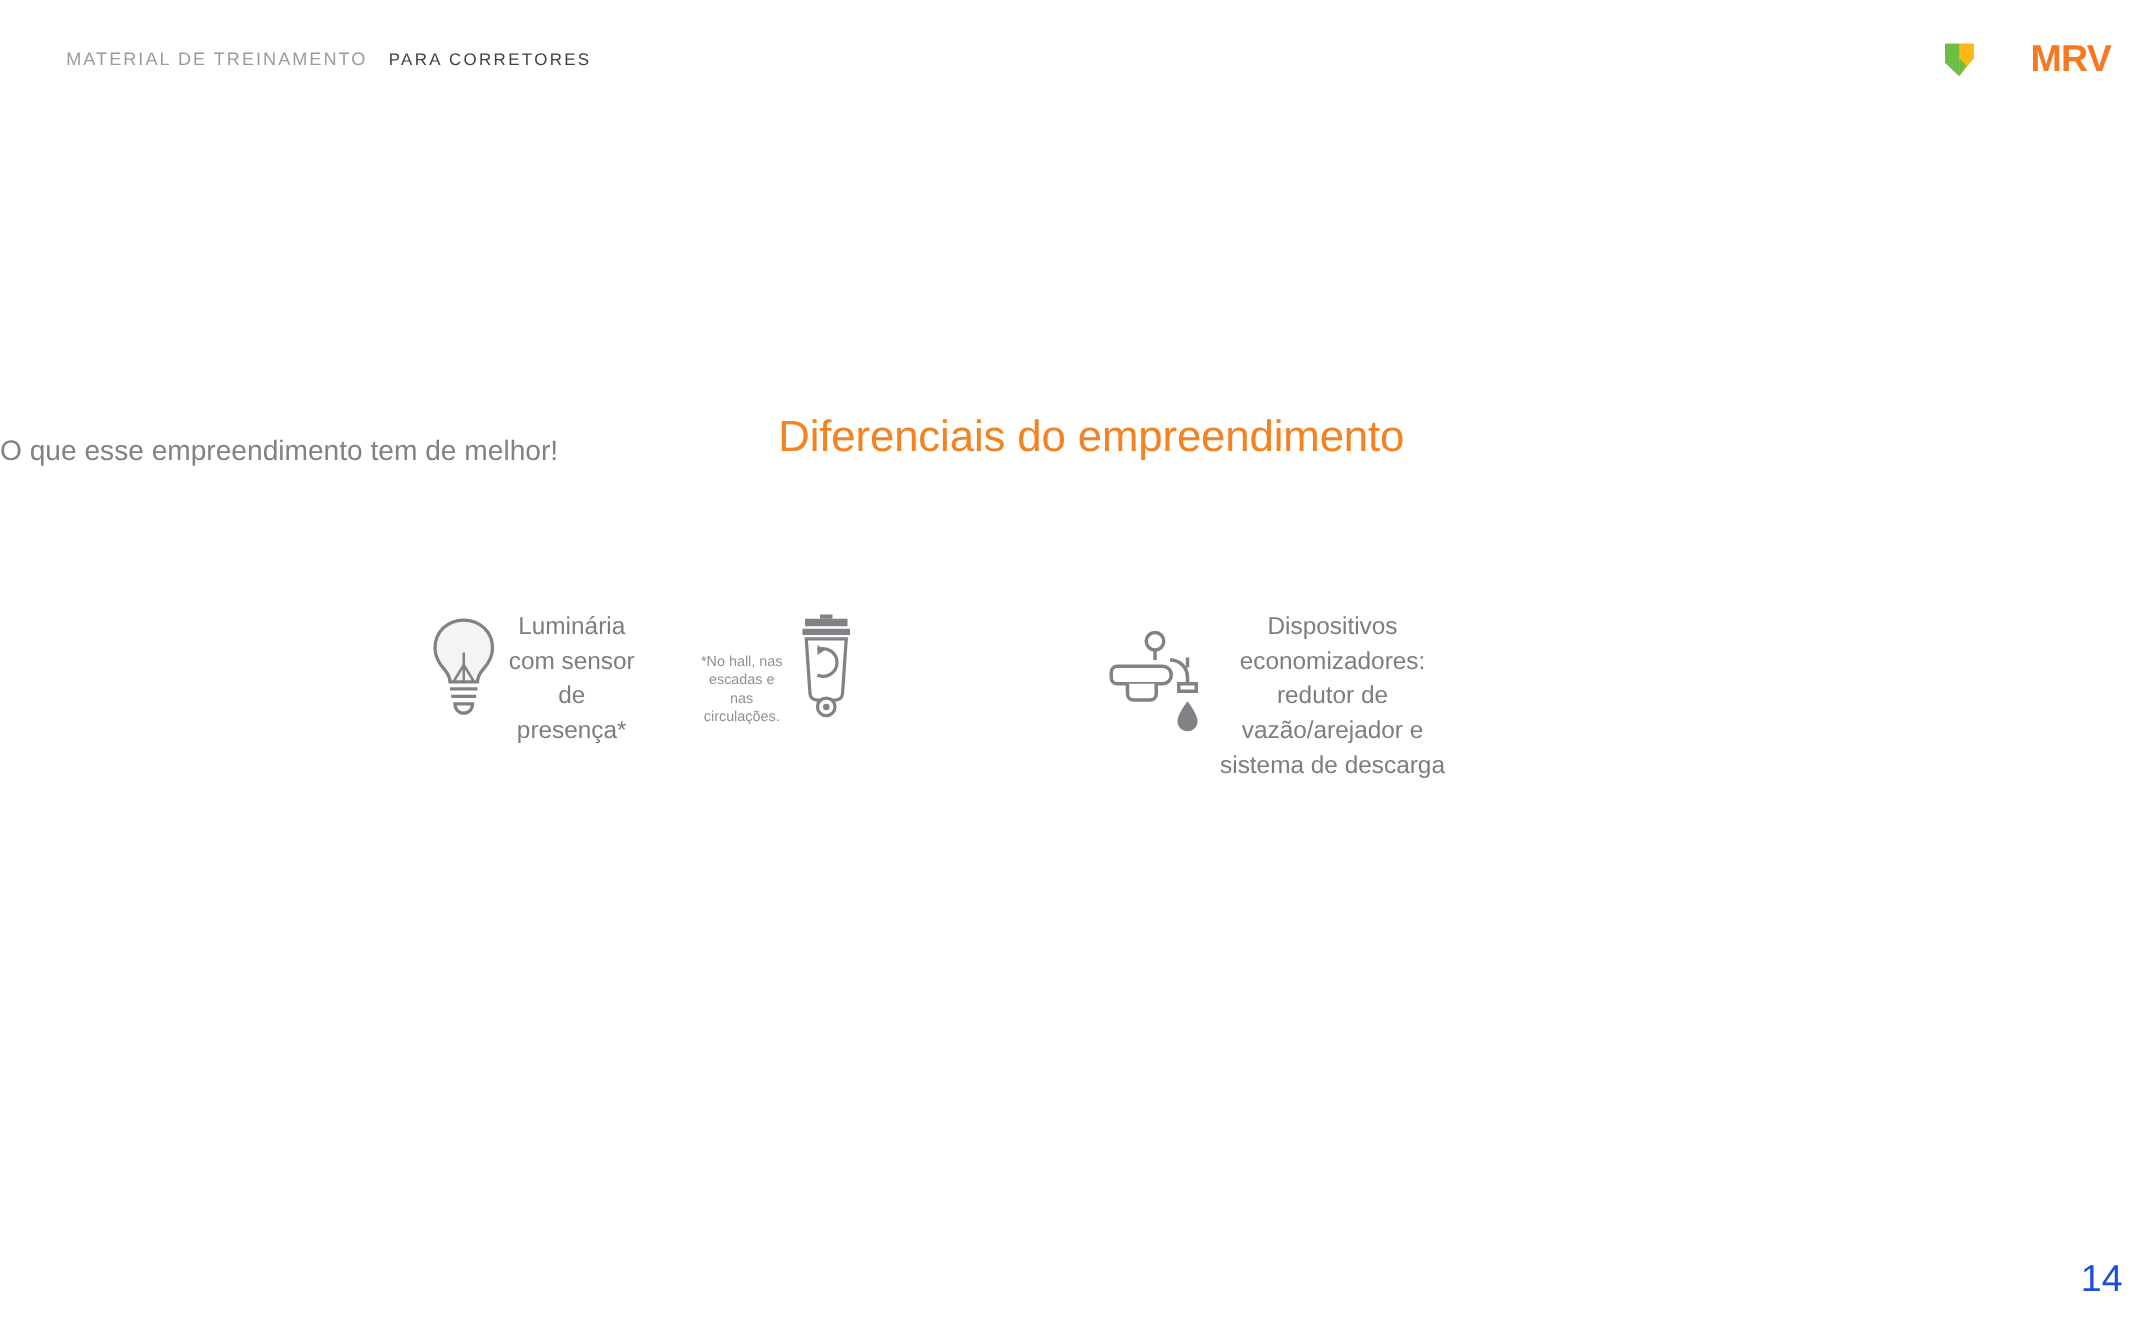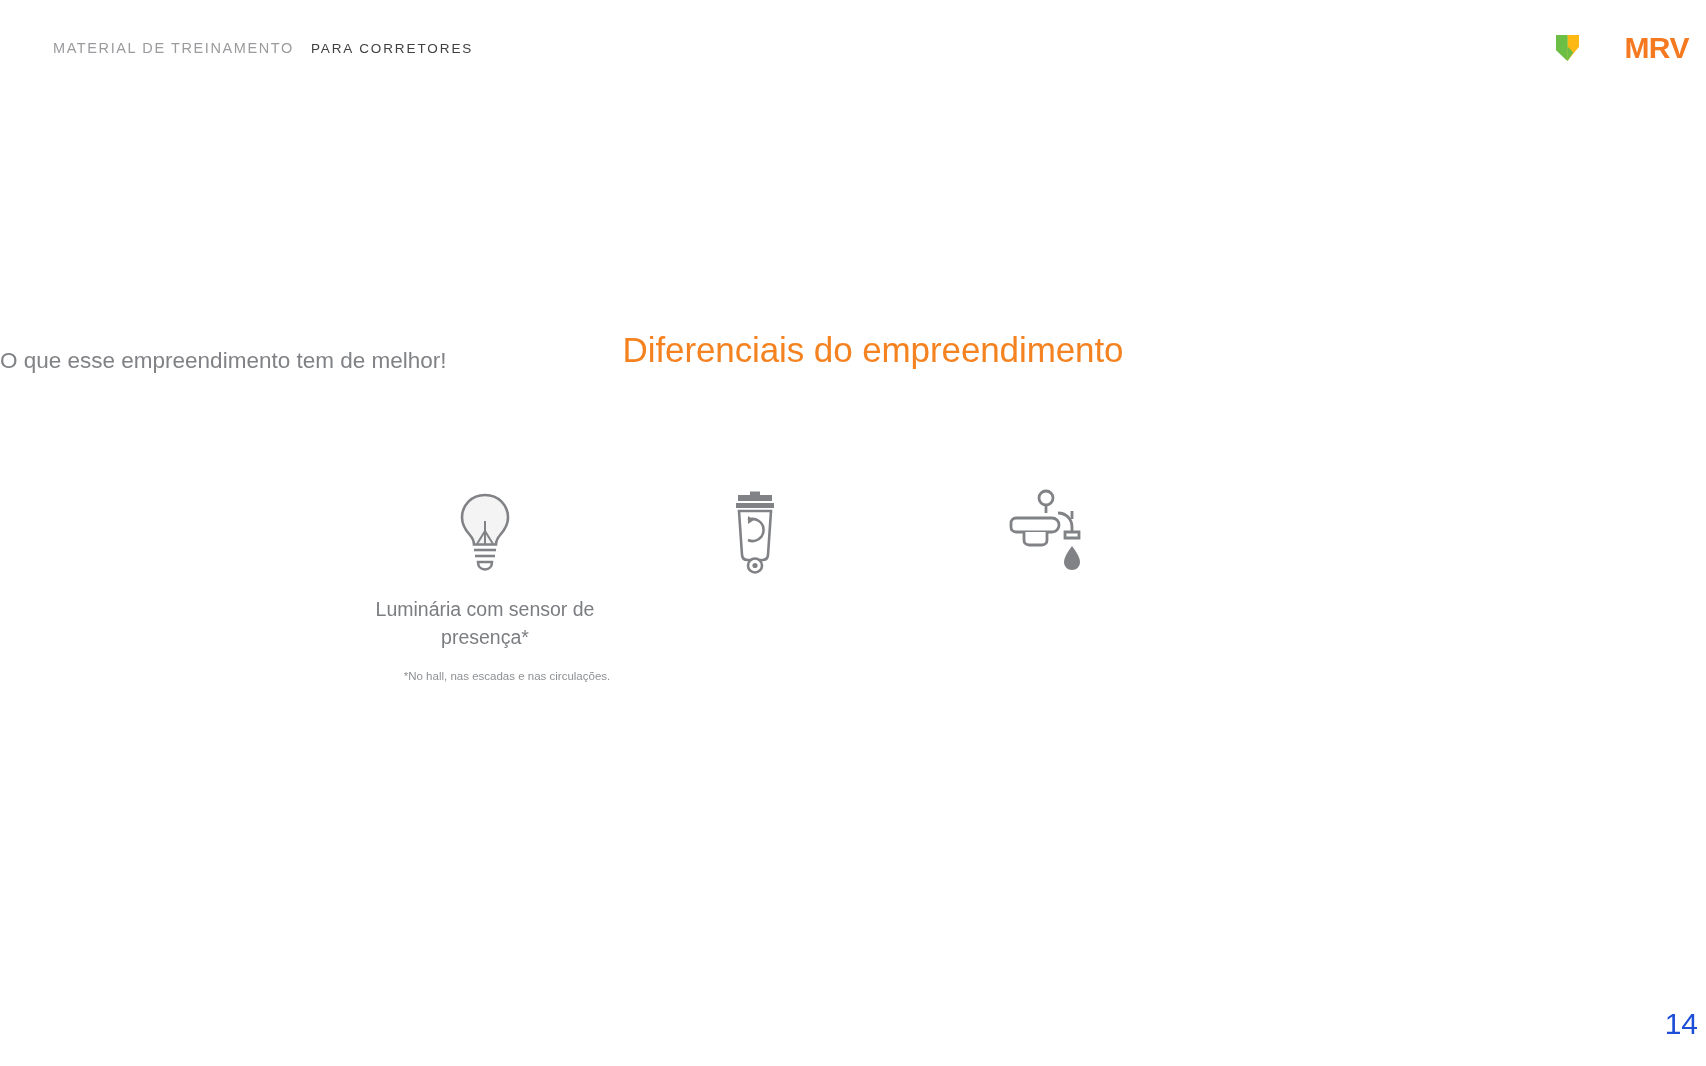--- a/index.html
+++ b/index.html
@@ -99,21 +99,21 @@
     position: absolute;
     top: 488px;
     left: 340px;
     width: 1026px;
     display: flex;
     align-items: flex-start;
     justify-content: flex-start;
   }
   .feature {
     display: flex;
-    flex-direction: column;
+    flex-direction: row;
     align-items: center;
     text-align: center;
   }
   .feature-1 { width: 290px; }
   .feature-2 { width: 250px; padding-top: 2px; }
   .feature-3 { width: 330px; padding-top: 0px; }
 
   .feature-icon {
     height: 86px;
     display: flex;
@@ -217,20 +217,21 @@
           <circle cx="44" cy="10" r="7"></circle>
           <line x1="44" y1="17" x2="44" y2="25"></line>
           <path d="M56 25 C64 25 70 31 70 39 L70 44"></path>
           <path d="M70 23 L70 31" stroke-width="2.8"></path>
           <path d="M14 30 L50 30 C54 30 57 33 57 37 C57 41 54 44 50 44 L14 44 C11 44 9 42 9 39 L9 35 C9 32 11 30 14 30 Z" fill="#ffffff"></path>
           <path d="M22 44 L22 52 C22 55 24 57 27 57 L40 57 C43 57 45 55 45 52 L45 44" fill="#ffffff"></path>
           <path d="M63 44 L77 44 L77 50 L63 50 Z" fill="#ffffff"></path>
           <path d="M70 58 C70 58 62 68 62 74 C62 78.5 65.5 82 70 82 C74.5 82 78 78.5 78 74 C78 68 70 58 70 58 Z" fill="#808285" stroke="none"></path>
         </svg>
       </div>
+      <div class="feature-label">Dispositivos economizadores: redutor de vazão/arejador e sistema de descarga</div>
       <div class="feature-note"></div>
     </div>
 
   </div>
 
   <div class="page-number">14</div>
 
 </div>
 
 </body></html>

